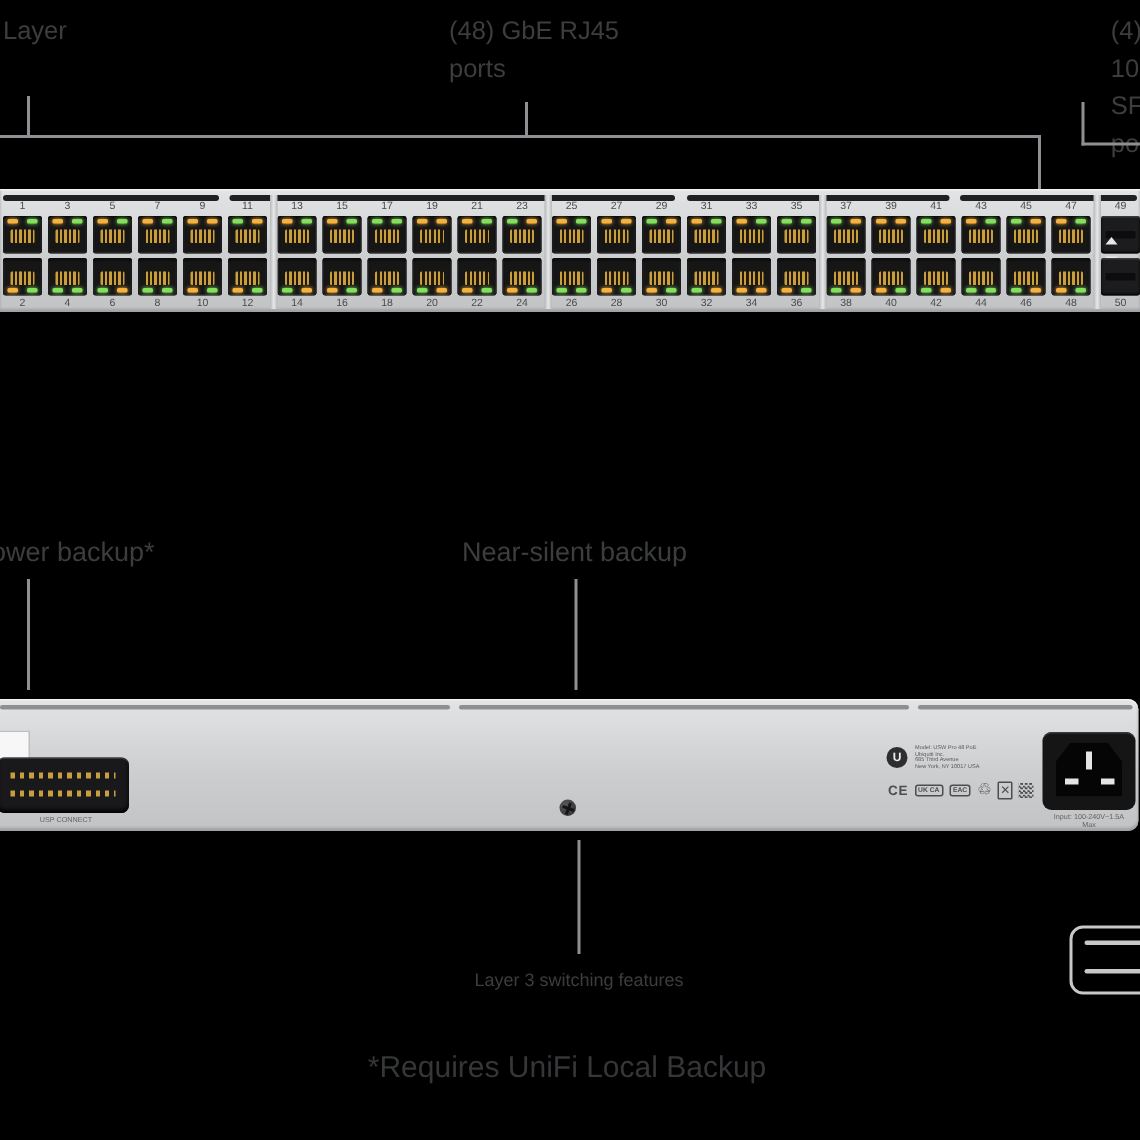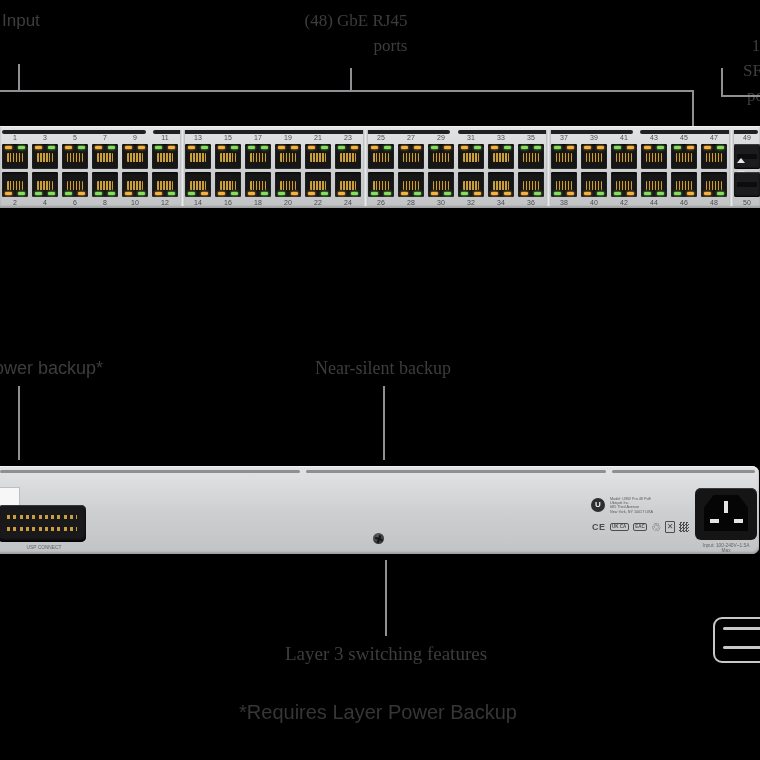--- a/index.html
+++ b/index.html
@@ -1,20 +1,20 @@
 <!DOCTYPE html>
 <html><head>
 <meta charset="utf-8">
 <style>
   html,body{margin:0;padding:0;background:#000;}
   .stage{position:relative;width:760px;height:760px;background:#000;overflow:hidden;
          font-family:"Liberation Sans",sans-serif;}
   
   .co{position:absolute;color:var(--label,#3c3d3d);font-size:17px;line-height:25px;font-weight:400;}
-  .co.centered{text-align:right;transform:translateX(-50%);font-family:Liberation Serif, serif;}
+  .co.centered{text-align:left;transform:translateX(-50%);}
   .footnote{position:absolute;color:#353637;font-size:20px;font-weight:500;transform:translateX(-50%);}
   
   .h-line,.v-line{position:absolute;background:var(--leader,#8f9093);}
   .h-line{height:2px;}
   .v-line{width:2px;}
   
   .chassis{position:absolute;background:linear-gradient(#e3e4e6,#cdced0 55%,#c2c3c5);
            box-shadow:inset 0 1px 0 #f2f2f3, inset 0 -2px 2px #9fa0a2;}
   .vent{position:absolute;height:4px;border-radius:2px;background:#202021;}
   .vent.back{height:3px;background:#8e8f91;}
@@ -69,21 +69,21 @@
   
   .thumb{position:absolute;border:2px solid #c7c8ca;border-radius:9px;}
   .thumb .slot{position:absolute;left:8px;width:38px;height:3px;border-radius:2px;background:#c7c8ca;}
 </style>
 </head>
 <body>
 
 <div class="stage" style="--label: #3c3d3d; --leader: #8f9093;">
 
   <div class="co" style="left:2px;top:8px;">
-    <div>Input</div>
+    <div>Layer</div>
   </div>
 
   <div class="co centered" style="left:356px;top:8px;">
     <div>(48) GbE RJ45</div>
     <div>ports</div>
   </div>
 
   <div class="co centered" style="left:762px;top:8px;">
     <div>(4) 10G SFP+</div>
     <div>ports</div>
@@ -442,21 +442,21 @@
 
   <div class="acinlet" style="left:695px;top:488px;">
     <div class="acface"></div>
     <div class="acpin" style="left:29px;top:13px;width:4px;height:12px;"></div>
     <div class="acpin" style="left:15px;top:31px;width:9px;height:4px;"></div>
     <div class="acpin" style="left:39px;top:31px;width:9px;height:4px;"></div>
   </div>
   <div class="tinytext" style="left:693px;top:543px;width:66px;text-align:center;transform:scale(.8);">Input: 100-240V~1.5A Max</div>
 
   <div class="v-line" style="left:385px;top:560px;height:76px;"></div>
-  <div class="co centered" style="left:386px;top:641px;font-size:19px;">Layer 3 switching features</div>
+  <div class="co centered" style="left:386px;top:641px;font-size:12px;">Layer 3 switching features</div>
 
   <div class="thumb" style="left:713px;top:617px;width:60px;height:42px;">
     <div class="slot" style="top:8px;"></div>
     <div class="slot" style="top:27px;"></div>
   </div>
 
-  <div class="footnote" style="left:378px;top:701px;">*Requires Layer Power Backup</div>
+  <div class="footnote" style="left:378px;top:701px;">*Requires UniFi Local Backup</div>
 </div>
 
 </body></html>

